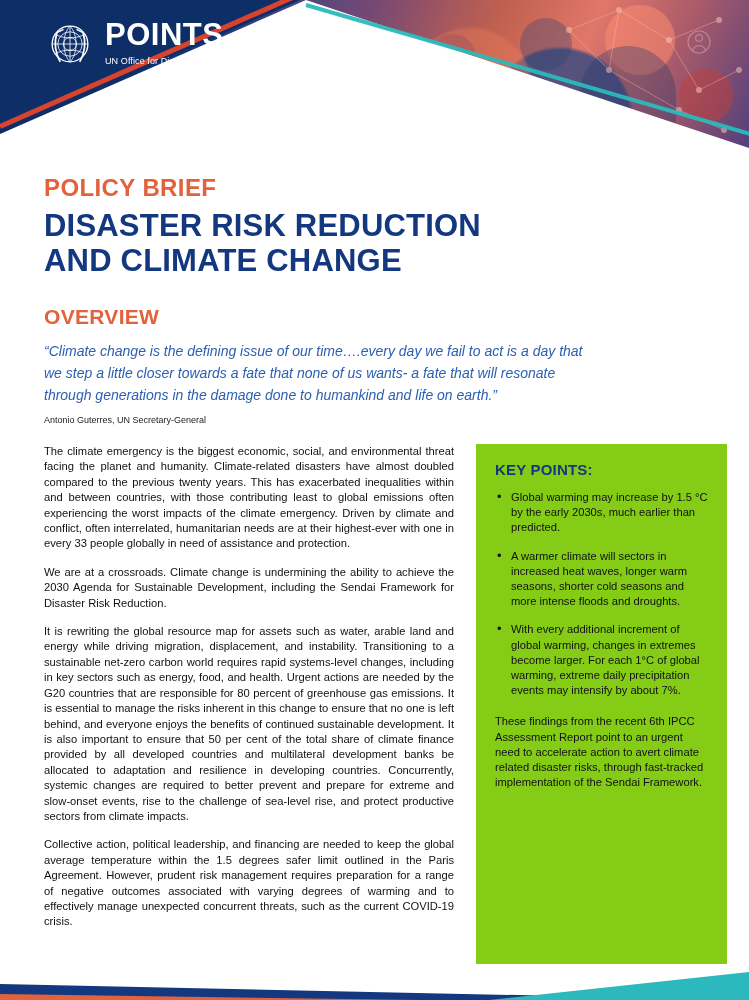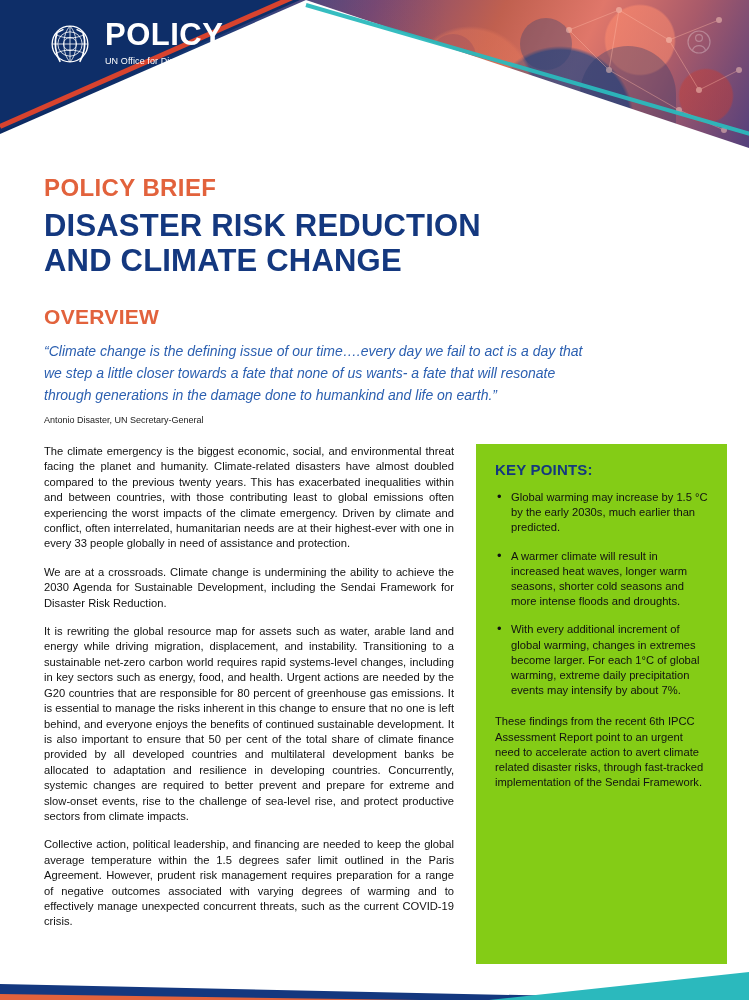--- a/index.html
+++ b/index.html
@@ -286,50 +286,50 @@
       <circle cx="32" cy="32" r="22" fill="none" stroke="#ffffff" stroke-width="1.6"></circle>
       <circle cx="32" cy="32" r="15" fill="none" stroke="#ffffff" stroke-width="1"></circle>
       <circle cx="32" cy="32" r="8" fill="none" stroke="#ffffff" stroke-width="1"></circle>
       <path d="M32,10 L32,54 M10,32 L54,32" stroke="#ffffff" stroke-width="1"></path>
       <path d="M14,20 C24,26 40,26 50,20 M14,44 C24,38 40,38 50,44" stroke="#ffffff" stroke-width="1" fill="none"></path>
       <path d="M32,10 C22,20 22,44 32,54 M32,10 C42,20 42,44 32,54" stroke="#ffffff" stroke-width="1" fill="none"></path>
       <path d="M20,54 C14,44 12,30 16,18 M44,54 C50,44 52,30 48,18" stroke="#ffffff" stroke-width="2" fill="none"></path>
       <path d="M16,18 L24,14 M48,18 L40,14" stroke="#ffffff" stroke-width="2" fill="none"></path>
     </svg>
     <div class="logo-text">
-      <div class="logo-name">POLICY</div>
+      <div class="logo-name">POINTS</div>
       <div class="logo-sub">UN Office for Disaster Risk Reduction</div>
     </div>
   </div>
 </div>
 
 <div class="content">
   <div class="kicker">POLICY BRIEF</div>
   <div class="maintitle">
     <div>DISASTER RISK REDUCTION</div>
     <div>AND CLIMATE CHANGE</div>
   </div>
 
   <div class="section-h">OVERVIEW</div>
   <div class="quote">“Climate change is the defining issue of our time….every day we fail to act is a day that we step a little closer towards a fate that none of us wants- a fate that will resonate through generations in the damage done to humankind and life on earth.”</div>
-  <div class="quote-attr">Antonio Disaster, UN Secretary-General</div>
+  <div class="quote-attr">Antonio Guterres, UN Secretary-General</div>
 
   <div class="columns">
     <div class="col-left">
       <p>The climate emergency is the biggest economic, social, and environmental threat facing the planet and humanity. Climate-related disasters have almost doubled compared to the previous twenty years. This has exacerbated inequalities within and between countries, with those contributing least to global emissions often experiencing the worst impacts of the climate emergency. Driven by climate and conflict, often interrelated, humanitarian needs are at their highest-ever with one in every 33 people globally in need of assistance and protection.</p>
       <p>We are at a crossroads.  Climate change is undermining the ability to achieve the 2030 Agenda for Sustainable Development, including the Sendai Framework for Disaster Risk Reduction.</p>
       <p>It is rewriting the global resource map for assets such as water, arable land and energy while driving migration, displacement, and instability. Transitioning to a sustainable net-zero carbon world requires rapid systems-level changes, including in key sectors such as energy, food, and health. Urgent actions are needed by the G20 countries that are responsible for 80 percent of greenhouse gas emissions. It is essential to manage the risks inherent in this change to ensure that no one is left behind, and everyone enjoys the benefits of continued sustainable development. It is also important to ensure that 50 per cent of the total share of climate finance provided by all developed countries and multilateral development banks be allocated to adaptation and resilience in developing countries. Concurrently, systemic changes are required to better prevent and prepare for extreme and slow-onset events, rise to the challenge of sea-level rise, and protect productive sectors from climate impacts.</p>
       <p>Collective action, political leadership, and financing are needed to keep the global average temperature within the 1.5 degrees safer limit outlined in the Paris Agreement. However, prudent risk management requires preparation for a range of negative outcomes associated with varying degrees of warming and to effectively manage unexpected concurrent threats, such as the current COVID-19 crisis.</p>
     </div>
 
     <div class="col-right">
       <div class="kp-title">KEY POINTS:</div>
       <ul class="kp-list">
         <li>Global warming may increase by 1.5 °C by the early 2030s, much earlier than predicted.</li>
-        <li>A warmer climate will result in increased heat waves, longer warm seasons, shorter cold seasons and more intense floods and droughts.</li>
+        <li>A warmer climate will sectors in increased heat waves, longer warm seasons, shorter cold seasons and more intense floods and droughts.</li>
         <li>With every additional increment of global warming, changes in extremes become larger. For each 1°C of global warming, extreme daily precipitation events may intensify by about 7%.</li>
       </ul>
       <div class="kp-foot">These findings from the recent 6th IPCC Assessment Report point to an urgent need to accelerate action to avert climate related disaster risks, through fast-tracked implementation of the Sendai Framework.</div>
     </div>
   </div>
 </div>
 
 <div class="footer">
   <div class="f-blue"></div>
   <div class="f-teal"></div>

